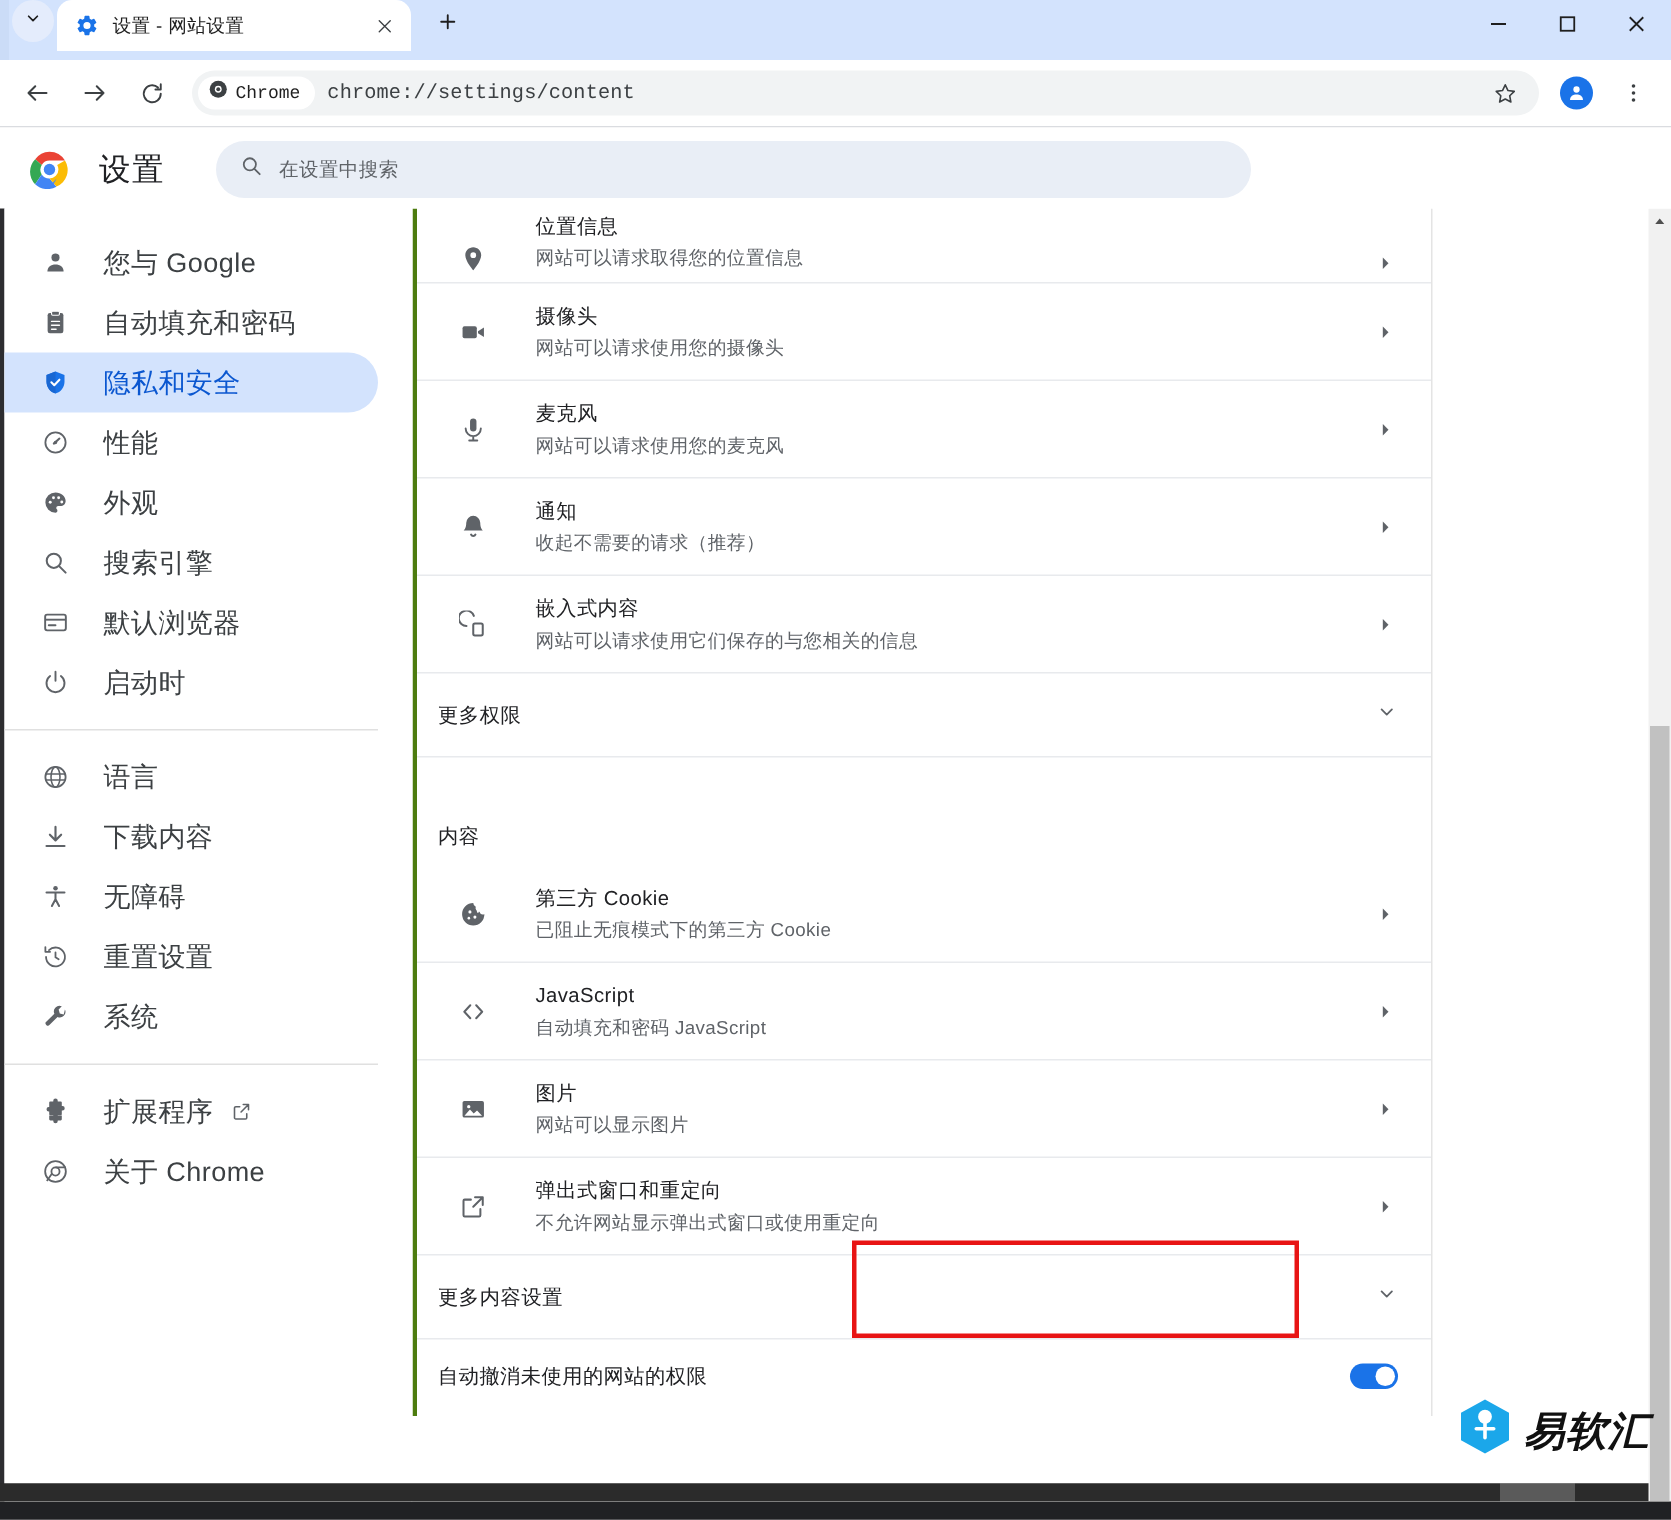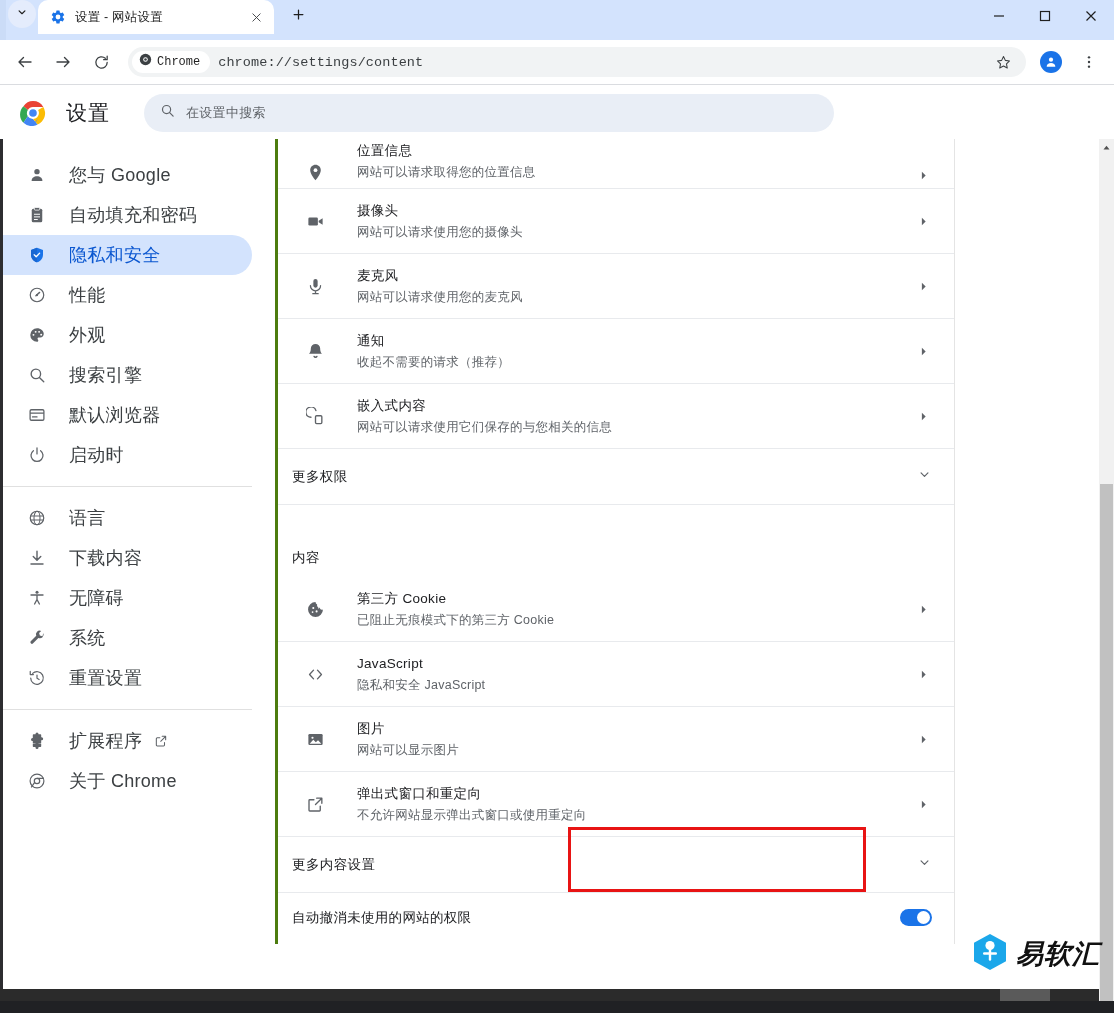--- a/index.html
+++ b/index.html
@@ -517,35 +517,35 @@
               <circle cx="12" cy="4.2" r="2" fill="#5f6368"></circle>
               <path d="M4 8h16M12 8v6M12 14l-3.2 6M12 14l3.2 6" fill="none" stroke="#5f6368" stroke-width="1.8" stroke-linecap="round"></path>
             </svg>
         </span>
         <span class="nav-label">无障碍</span>
       </div>
 
       <div class="nav-item">
         <span class="nav-icon">
           <svg width="18" height="18" viewBox="0 0 24 24">
-              <path d="M20.4 5.3a5 5 0 01-6.6 6.6l-7 7a2 2 0 11-2.8-2.8l7-7a5 5 0 016.6-6.6L14.8 5.3l1 3.5 3.5 1z" fill="#5f6368"></path>
-            </svg>
-        </span>
-        <span class="nav-label">系统</span>
-      </div>
-
-      <div class="nav-item">
-        <span class="nav-icon">
-          <svg width="18" height="18" viewBox="0 0 24 24">
               <path d="M3.6 12a8.4 8.4 0 102.6-6.1" fill="none" stroke="#5f6368" stroke-width="1.6" stroke-linecap="round"></path>
               <path d="M3 3.2v4.2h4.2" fill="none" stroke="#5f6368" stroke-width="1.6" stroke-linecap="round" stroke-linejoin="round"></path>
               <path d="M12 8v4.3l2.8 1.7" fill="none" stroke="#5f6368" stroke-width="1.6" stroke-linecap="round"></path>
             </svg>
         </span>
         <span class="nav-label">重置设置</span>
+      </div>
+
+      <div class="nav-item">
+        <span class="nav-icon">
+          <svg width="18" height="18" viewBox="0 0 24 24">
+              <path d="M20.4 5.3a5 5 0 01-6.6 6.6l-7 7a2 2 0 11-2.8-2.8l7-7a5 5 0 016.6-6.6L14.8 5.3l1 3.5 3.5 1z" fill="#5f6368"></path>
+            </svg>
+        </span>
+        <span class="nav-label">系统</span>
       </div>
 
       <div class="nav-sep"></div>
 
       <div class="nav-item">
         <span class="nav-icon">
           <svg width="18" height="18" viewBox="0 0 24 24">
               <path d="M10 2.5a2 2 0 014 0v.6h2.6a1 1 0 011 1V7h.6a2 2 0 010 4h-.6v3.4a1 1 0 01-1 1H14v.6a2 2 0 01-4 0v-.6H7.4a1 1 0 01-1-1V12H6a2 2 0 010-4h.4V4.1a1 1 0 011-1H10z" fill="#5f6368"></path>
               <path d="M6.4 15.5v3.4a1 1 0 001 1H10v.6a2 2 0 004 0v-.6h2.6a1 1 0 001-1v-3.4" fill="#5f6368"></path>
             </svg>
@@ -699,21 +699,21 @@
         </div>
 
         <div class="row">
           <span class="row-icon">
             <svg width="19" height="19" viewBox="0 0 24 24">
                 <path d="M9.5 6.5L4.5 12l5 5.5M14.5 6.5l5 5.5-5 5.5" fill="none" stroke="#5f6368" stroke-width="1.7" stroke-linecap="round" stroke-linejoin="round"></path>
               </svg>
           </span>
           <span class="row-text">
             <div class="row-title">JavaScript</div>
-            <div class="row-sub">隐私和安全 JavaScript</div>
+            <div class="row-sub">自动填充和密码 JavaScript</div>
           </span>
           <span class="row-arrow">
             <svg width="13" height="13" viewBox="0 0 24 24">
                 <path d="M9 5l7 7-7 7" fill="#5f6368"></path>
               </svg>
           </span>
         </div>
 
         <div class="row">
           <span class="row-icon">

